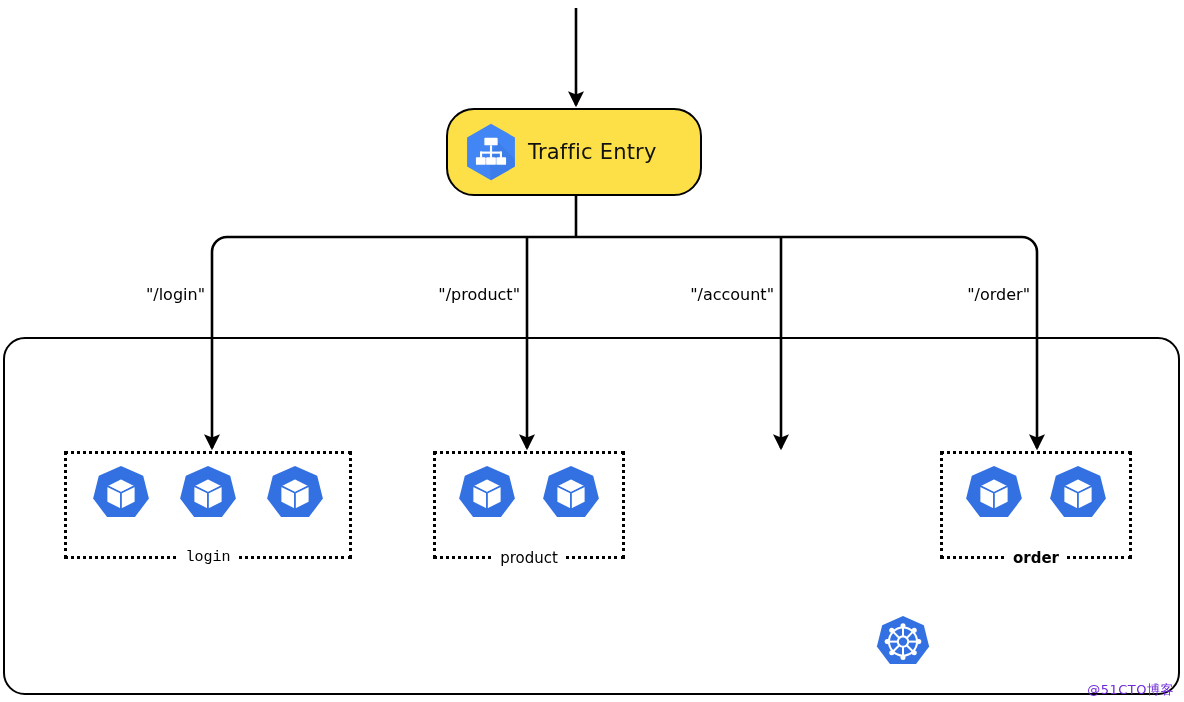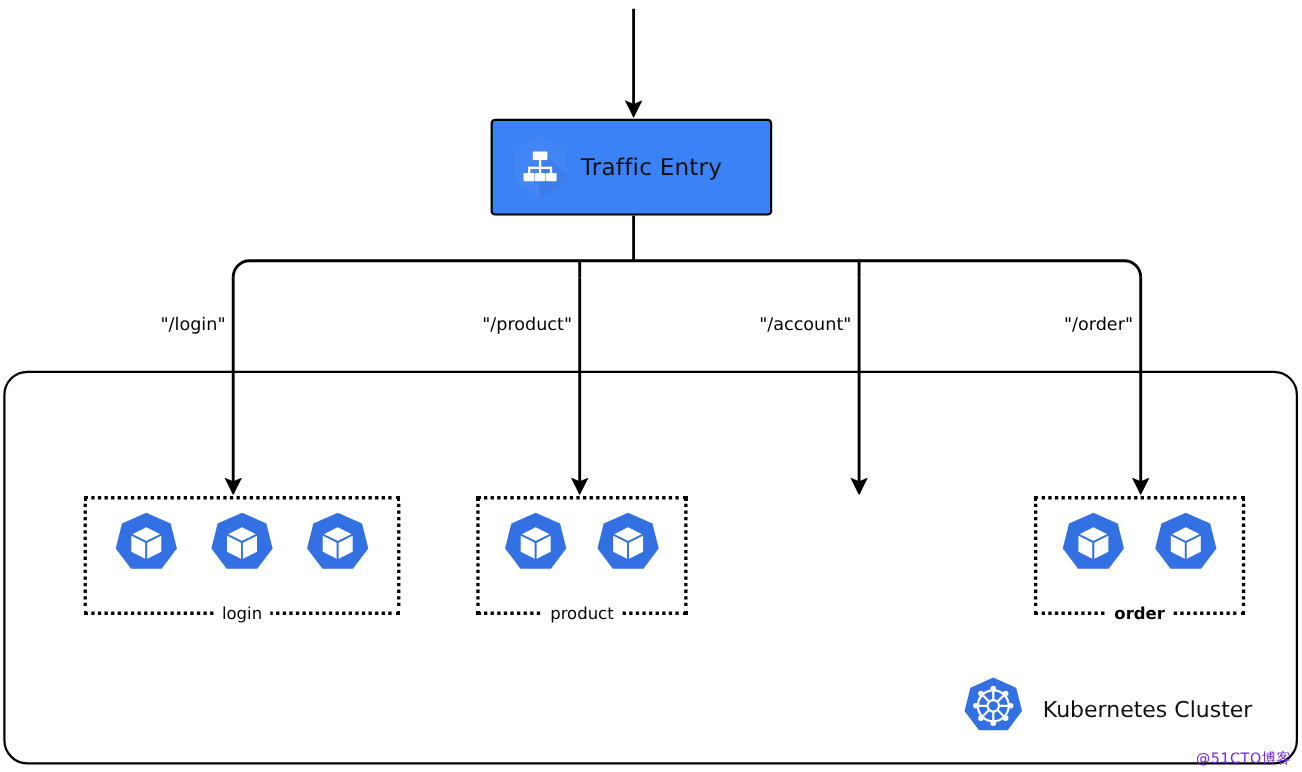--- a/index.html
+++ b/index.html
@@ -31,22 +31,22 @@
 
   
   .entry-box {
     position: absolute;
     left: 446px;
     top: 108px;
     width: 256px;
     height: 88px;
     box-sizing: border-box;
     border: 2.5px solid #000000;
-    border-radius: 4px;
-    background: #3b82f6;
+    border-radius: 28px;
+    background: #fde047;
     display: flex;
     align-items: center;
     padding-left: 14px;
     z-index: 4;
   }
   .entry-icon {
     width: 58px;
     height: 62px;
     flex: 0 0 auto;
     margin-right: 8px;
@@ -205,21 +205,21 @@
     <span class="entry-label">Traffic Entry</span>
   </div>
 
   <div class="route-label" style="left:205px; top:285px;">"/login"</div>
   <div class="route-label" style="left:520px; top:285px;">"/product"</div>
   <div class="route-label" style="left:774px; top:285px;">"/account"</div>
   <div class="route-label" style="left:1030px; top:285px;">"/order"</div>
 
   <div class="cluster-box"></div>
 
-  <div class="dep-group" style="left:76px; top:451px; width:288px; height:108px;">
+  <div class="dep-group" style="left:64px; top:451px; width:288px; height:108px;font-family:Liberation Mono, monospace;">
     <div class="dep-pods">
       <svg class="pod-icon" viewBox="0 0 64 64" xmlns="http://www.w3.org/2000/svg">
         <polygon points="32,2 53.5,11.5 59,33.5 45.5,51.5 18.5,51.5 5,33.5 10.5,11.5" fill="#3371E3"></polygon>
         <g fill="#ffffff" stroke="#3371E3" stroke-width="1.6" stroke-linejoin="round">
           <polygon points="32,14 46,21 32,28 18,21"></polygon>
           <polygon points="18,21 32,28 32,44 18,37"></polygon>
           <polygon points="46,21 46,37 32,44 32,28"></polygon>
         </g>
       </svg>
       <svg class="pod-icon" viewBox="0 0 64 64" xmlns="http://www.w3.org/2000/svg">
@@ -306,18 +306,17 @@
         <circle cx="32" cy="12.2" r="2.6"></circle>
         <circle cx="32" cy="44.8" r="2.6"></circle>
         <circle cx="15.7" cy="28.5" r="2.6"></circle>
         <circle cx="48.3" cy="28.5" r="2.6"></circle>
         <circle cx="20.4" cy="16.9" r="2.6"></circle>
         <circle cx="43.6" cy="40.1" r="2.6"></circle>
         <circle cx="43.6" cy="16.9" r="2.6"></circle>
         <circle cx="20.4" cy="40.1" r="2.6"></circle>
       </g>
     </svg>
-    <span class="cluster-legend-label">Kubernetes Cluster</span>
   </div>
 
   <div class="watermark">@51CTO博客</div>
 
 </div>
 
 </body></html>

